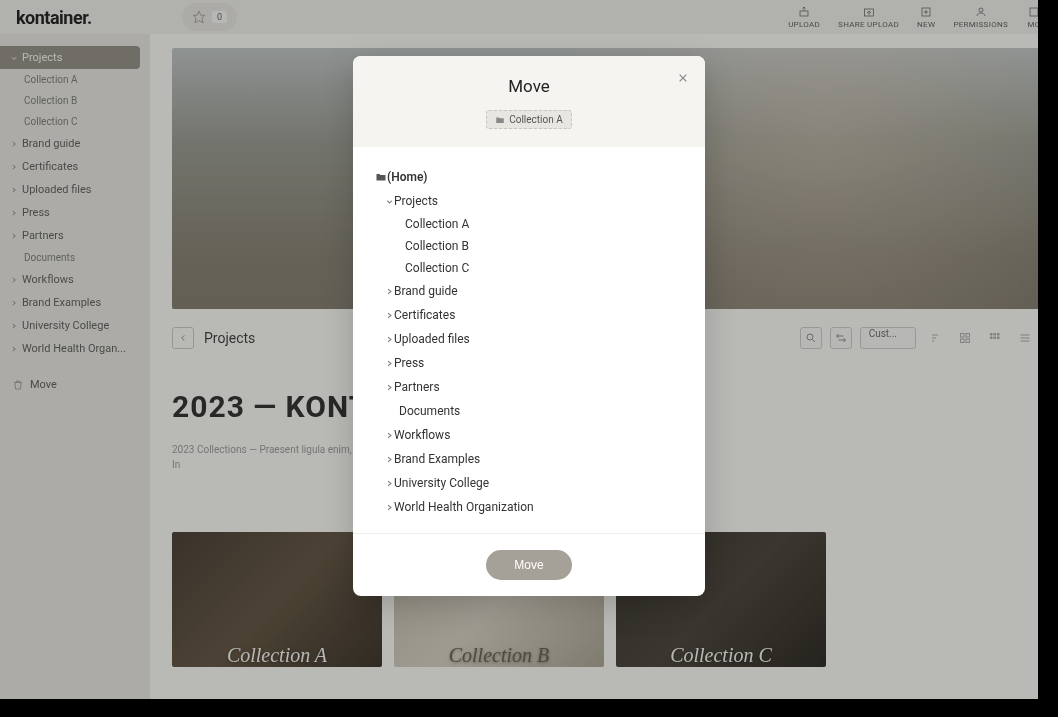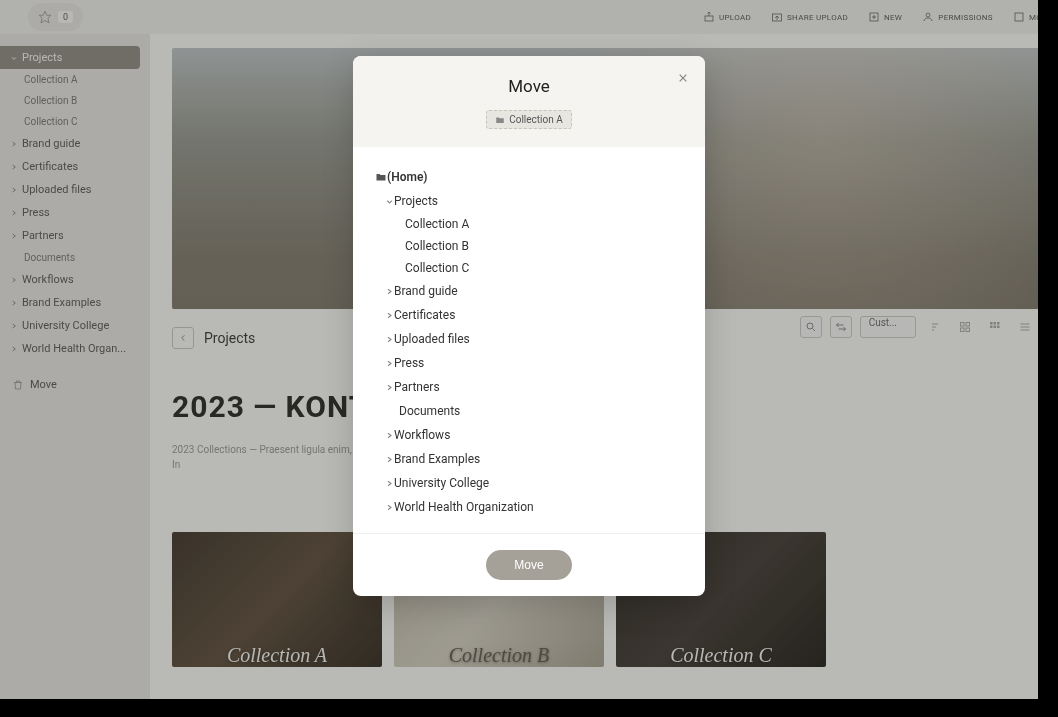--- a/index.html
+++ b/index.html
@@ -70,21 +70,21 @@
       padding: 1px 5px;
       font-size: 9px;
     }
     .header-actions {
       margin-left: auto;
       display: flex;
       gap: 18px;
     }
     .header-act {
       display: flex;
-      flex-direction: row;
+      flex-direction: column;
       align-items: center;
       font-size: 8px;
       letter-spacing: 0.3px;
       color: #555;
       gap: 2px;
     }
     .header-act svg { width: 16px; height: 12px; stroke: #555; fill: none; }
     
     .sidebar {
       position: absolute;
@@ -165,21 +165,21 @@
       border-radius: 3px;
       display: flex;
       align-items: center;
       justify-content: center;
     }
     .back-btn svg { width: 8px; height: 10px; stroke: #888; fill: none; }
     .breadcrumb-text { font-size: 14px; color: #333; }
     .toolbar {
       position: absolute;
       right: 22px;
-      top: 282px;
+      top: 293px;
       display: flex;
       align-items: center;
       gap: 8px;
     }
     .tool-btn {
       width: 22px;
       height: 22px;
       border: 1px solid #d0d0ca;
       border-radius: 3px;
       display: flex;
@@ -342,20 +342,21 @@
       width: 20px;
       background: #000;
     }
   </style>
 </head>
 <body>
 
 <div class="app-bg">
 
   <div class="header">
+    <div class="logo">kontainer.</div>
     <div class="fav-badge">
       <svg viewBox="0 0 24 24">
           <polygon points="12,2 15,9 22,9 17,14 19,22 12,18 5,22 7,14 2,9 9,9" stroke-width="1.5"></polygon>
         </svg>
       <span class="fav-count">0</span>
     </div>
     <div class="header-actions">
       <div class="header-act">
         <svg viewBox="0 0 24 24">
             <rect x="4" y="10" width="16" height="10" stroke-width="1.5"></rect>

